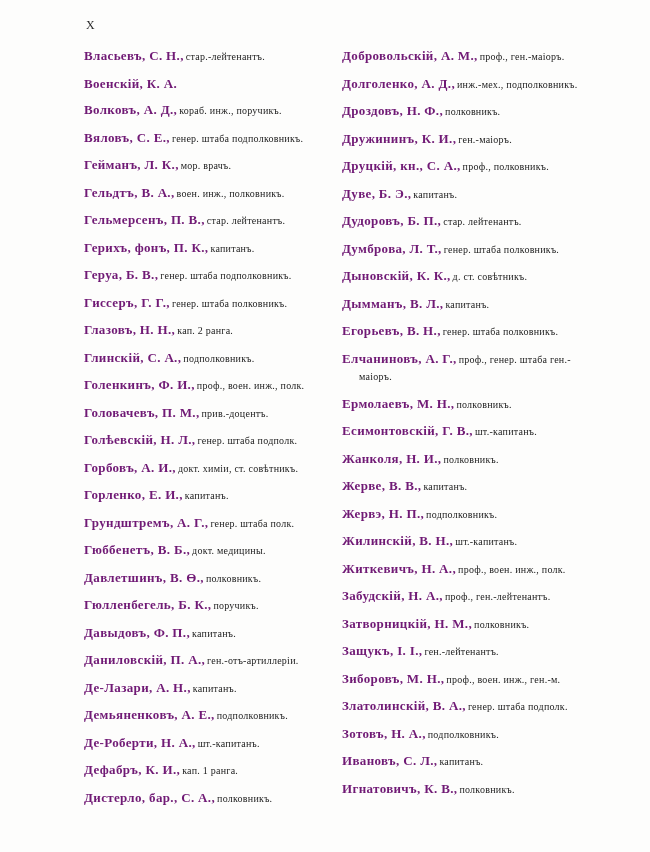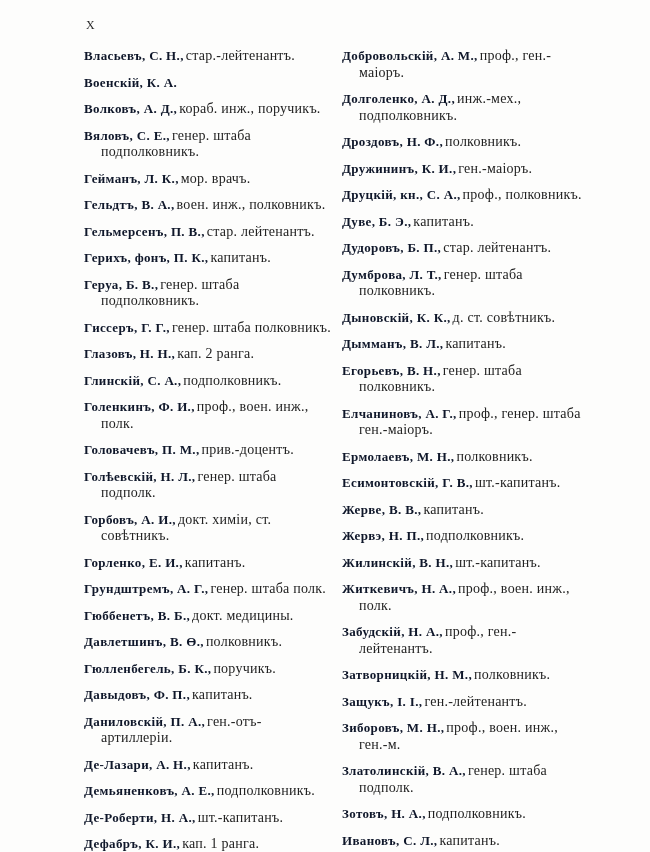--- a/index.html
+++ b/index.html
@@ -36,24 +36,24 @@
   .entry {
     padding-left: 17px;
     text-indent: -17px;
     margin-bottom: 10px;
     line-height: 15.5px;
   }
   .entry-name {
     font-weight: 700;
     font-size: 13px;
     letter-spacing: 0.35px;
-    color: #0f172a;
+    color: #701a75;
   }
   .entry-detail {
-    font-size: 14px;
+    font-size: 10px;
     letter-spacing: 0.25px;
     color: #222222;
     margin-left: 2px;
   }
 </style>
 </head>
 <body>
 
 <div class="page">
   <div class="page-number">X</div>
@@ -140,20 +140,21 @@
   <div class="entry"><span class="entry-name">Дымманъ, В. Л.,</span><span class="entry-detail">капитанъ.</span></div>
 
   <div class="entry"><span class="entry-name">Егорьевъ, В. Н.,</span><span class="entry-detail">генер. штаба полковникъ.</span></div>
 
   <div class="entry"><span class="entry-name">Елчаниновъ, А. Г.,</span><span class="entry-detail">проф., генер. штаба ген.-маіоръ.</span></div>
 
   <div class="entry"><span class="entry-name">Ермолаевъ, М. Н.,</span><span class="entry-detail">полковникъ.</span></div>
 
   <div class="entry"><span class="entry-name">Есимонтовскій, Г. В.,</span><span class="entry-detail">шт.-капитанъ.</span></div>
 
+  <div class="entry"><span class="entry-name">Жанколя, Н. И.,</span><span class="entry-detail">полковникъ.</span></div>
 
   <div class="entry"><span class="entry-name">Жерве, В. В.,</span><span class="entry-detail">капитанъ.</span></div>
 
   <div class="entry"><span class="entry-name">Жервэ, Н. П.,</span><span class="entry-detail">подполковникъ.</span></div>
 
   <div class="entry"><span class="entry-name">Жилинскій, В. Н.,</span><span class="entry-detail">шт.-капитанъ.</span></div>
 
   <div class="entry"><span class="entry-name">Житкевичъ, Н. А.,</span><span class="entry-detail">проф., воен. инж., полк.</span></div>
 
   <div class="entry"><span class="entry-name">Забудскій, Н. А.,</span><span class="entry-detail">проф., ген.-лейтенантъ.</span></div>

